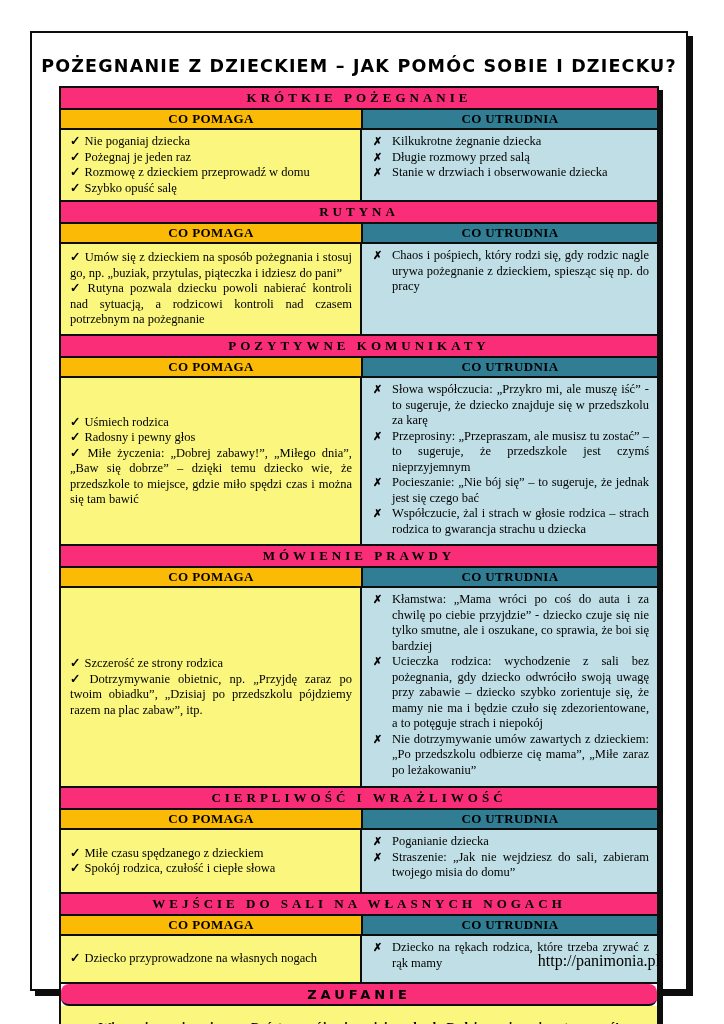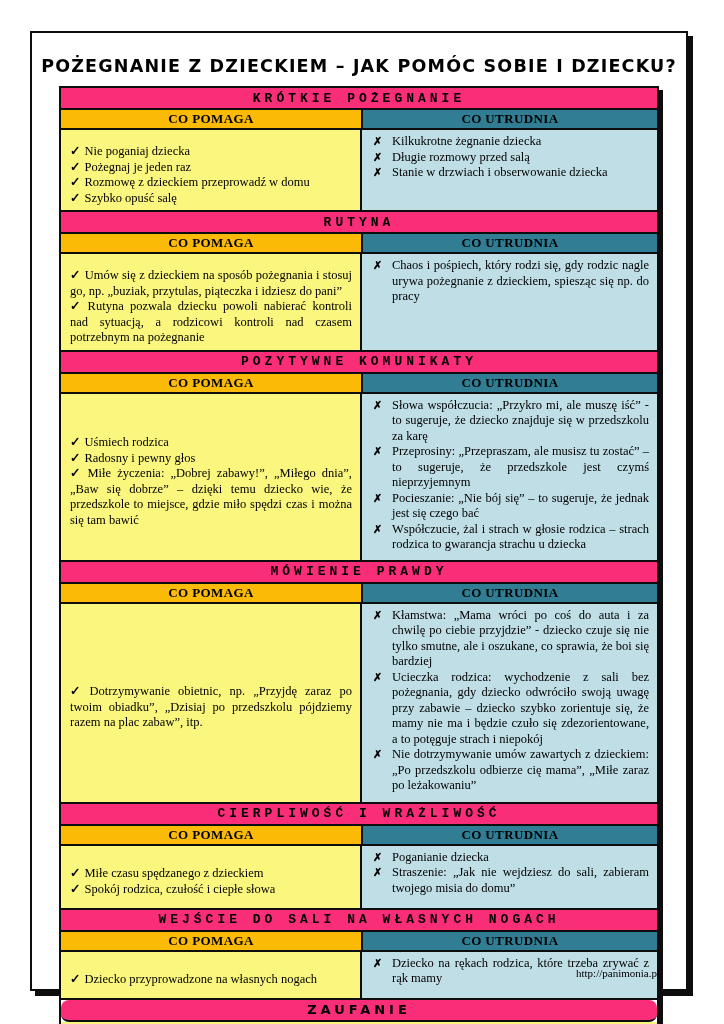--- a/index.html
+++ b/index.html
@@ -8,50 +8,50 @@
   .frame{position:absolute;left:30px;top:31px;width:658px;height:960px;box-sizing:border-box;
          border:2px solid #0d0d0d;box-shadow:5px 5px 0 0 #0d0d0d;background:#fff;}
   .doc-title{height:32px;display:flex;align-items:center;justify-content:center;
              font-family:"DejaVu Sans", sans-serif;font-weight:bold;font-size:17.5px;
              letter-spacing:1.2px;white-space:nowrap;margin-top:17px;}
   .big-table{width:600px;margin:4px auto 0;box-sizing:border-box;border:2px solid #0d0d0d;
              box-shadow:4px 4px 0 0 #0d0d0d;background:#fff;}
   section{display:block;}
   .band{background:var(--pink,#fa2e78);border-bottom:2px solid #0d0d0d;height:20px;
         display:flex;align-items:center;justify-content:center;
-        font-family:Liberation Mono, monospace;font-weight:bold;font-size:13px;
+        font-family:Liberation Serif, serif;font-weight:bold;font-size:13px;
         letter-spacing:4px;white-space:nowrap;}
   section + section .band, .band.mid{border-top:0;}
   section:not(:first-of-type) .band{border-top:0;}
   .colheads{display:flex;border-bottom:2px solid #0d0d0d;height:18px;}
   .colhead{flex:1;display:flex;align-items:center;justify-content:center;
            font-weight:bold;font-size:13px;letter-spacing:.4px;}
   .ch-helps{background:var(--orange,#fbba06);border-right:2px solid #0d0d0d;flex-basis:50.5%;}
   .ch-hinders{background:var(--teal,#317d93);flex-basis:49.5%;}
   .row{display:flex;border-bottom:2px solid #0d0d0d;align-items:stretch;}
   .cell{box-sizing:border-box;font-size:12.5px;line-height:15.5px;}
   .cell.helps{flex-basis:50.5%;flex-grow:1;background:var(--yellow,#fbf77e);
-              border-right:2px solid #0d0d0d;padding:14px 8px 4px 9px;
+              border-right:2px solid #0d0d0d;padding:4px 8px 4px 9px;
               display:flex;flex-direction:column;justify-content:center;}
   .cell.hinders{flex-basis:49.5%;flex-grow:1;background:var(--blue,#c0dee6);
                 padding:4px 8px 4px 6px;display:flex;flex-direction:column;justify-content:flex-start;}
   .h-item{text-align:justify;}
   .h-item .mark{font-weight:bold;margin-right:4px;}
   .x-item{display:grid;grid-template-columns:24px 1fr;text-align:justify;}
   .x-item .mark{font-weight:bold;font-size:11px;line-height:15.5px;padding-left:5px;}
   
   .r1{min-height:66px}.r2{min-height:90px}.r3{min-height:166px}
   .r4{min-height:198px}.r5{min-height:62px}.r6{min-height:46px}
   .trust-band{background:var(--pink,#fa2e78);border-bottom:2px solid #0d0d0d;height:20px;
         display:flex;align-items:center;justify-content:center;
         font-family:"DejaVu Sans", sans-serif;font-weight:bold;font-size:13px;letter-spacing:4px;border-radius:8px;}
   .trust-msg{background:var(--yellow,#fbf77e);min-height:36px;display:flex;align-items:center;
              justify-content:center;text-align:center;font-weight:bold;font-size:13px;
              padding:3px 14px;}
-  .site-url{position:absolute;right:26px;bottom:10px;font-size:11px;color:#000;text-decoration:none;}
+  .site-url{position:absolute;right:26px;bottom:19px;font-size:16px;color:#000;text-decoration:none;}
 </style>
 </head>
 <body>
 
 <div class="sheet">
   <div class="frame">
 
     <div class="doc-title">POŻEGNANIE Z DZIECKIEM – JAK POMÓC SOBIE I DZIECKU?</div>
 
     <div class="big-table">
@@ -140,20 +140,21 @@
   </section>
 
   <section>
     <div class="band">MÓWIENIE PRAWDY</div>
     <div class="colheads">
       <div class="colhead ch-helps">CO POMAGA</div>
       <div class="colhead ch-hinders">CO UTRUDNIA</div>
     </div>
     <div class="row r4">
       <div class="cell helps">
+                <div class="h-item"><span class="mark">✓</span><span class="txt">Szczerość ze strony rodzica</span></div>
                 <div class="h-item"><span class="mark">✓</span><span class="txt">Dotrzymywanie obietnic, np. „Przyjdę zaraz po twoim obiadku”, „Dzisiaj po przedszkolu pójdziemy razem na plac zabaw”, itp.</span></div>
               </div>
       <div class="cell hinders">
                 <div class="x-item">
                   <span class="mark">✗</span>
                   <span class="txt">Kłamstwa: „Mama wróci po coś do auta i za chwilę po ciebie przyjdzie” - dziecko czuje się nie tylko smutne, ale i oszukane, co sprawia, że boi się bardziej</span>
                 </div>
                 <div class="x-item">
                   <span class="mark">✗</span>
                   <span class="txt">Ucieczka rodzica: wychodzenie z sali bez pożegnania, gdy dziecko odwróciło swoją uwagę przy zabawie – dziecko szybko zorientuje się, że mamy nie ma i będzie czuło się zdezorientowane, a to potęguje strach i niepokój</span>

